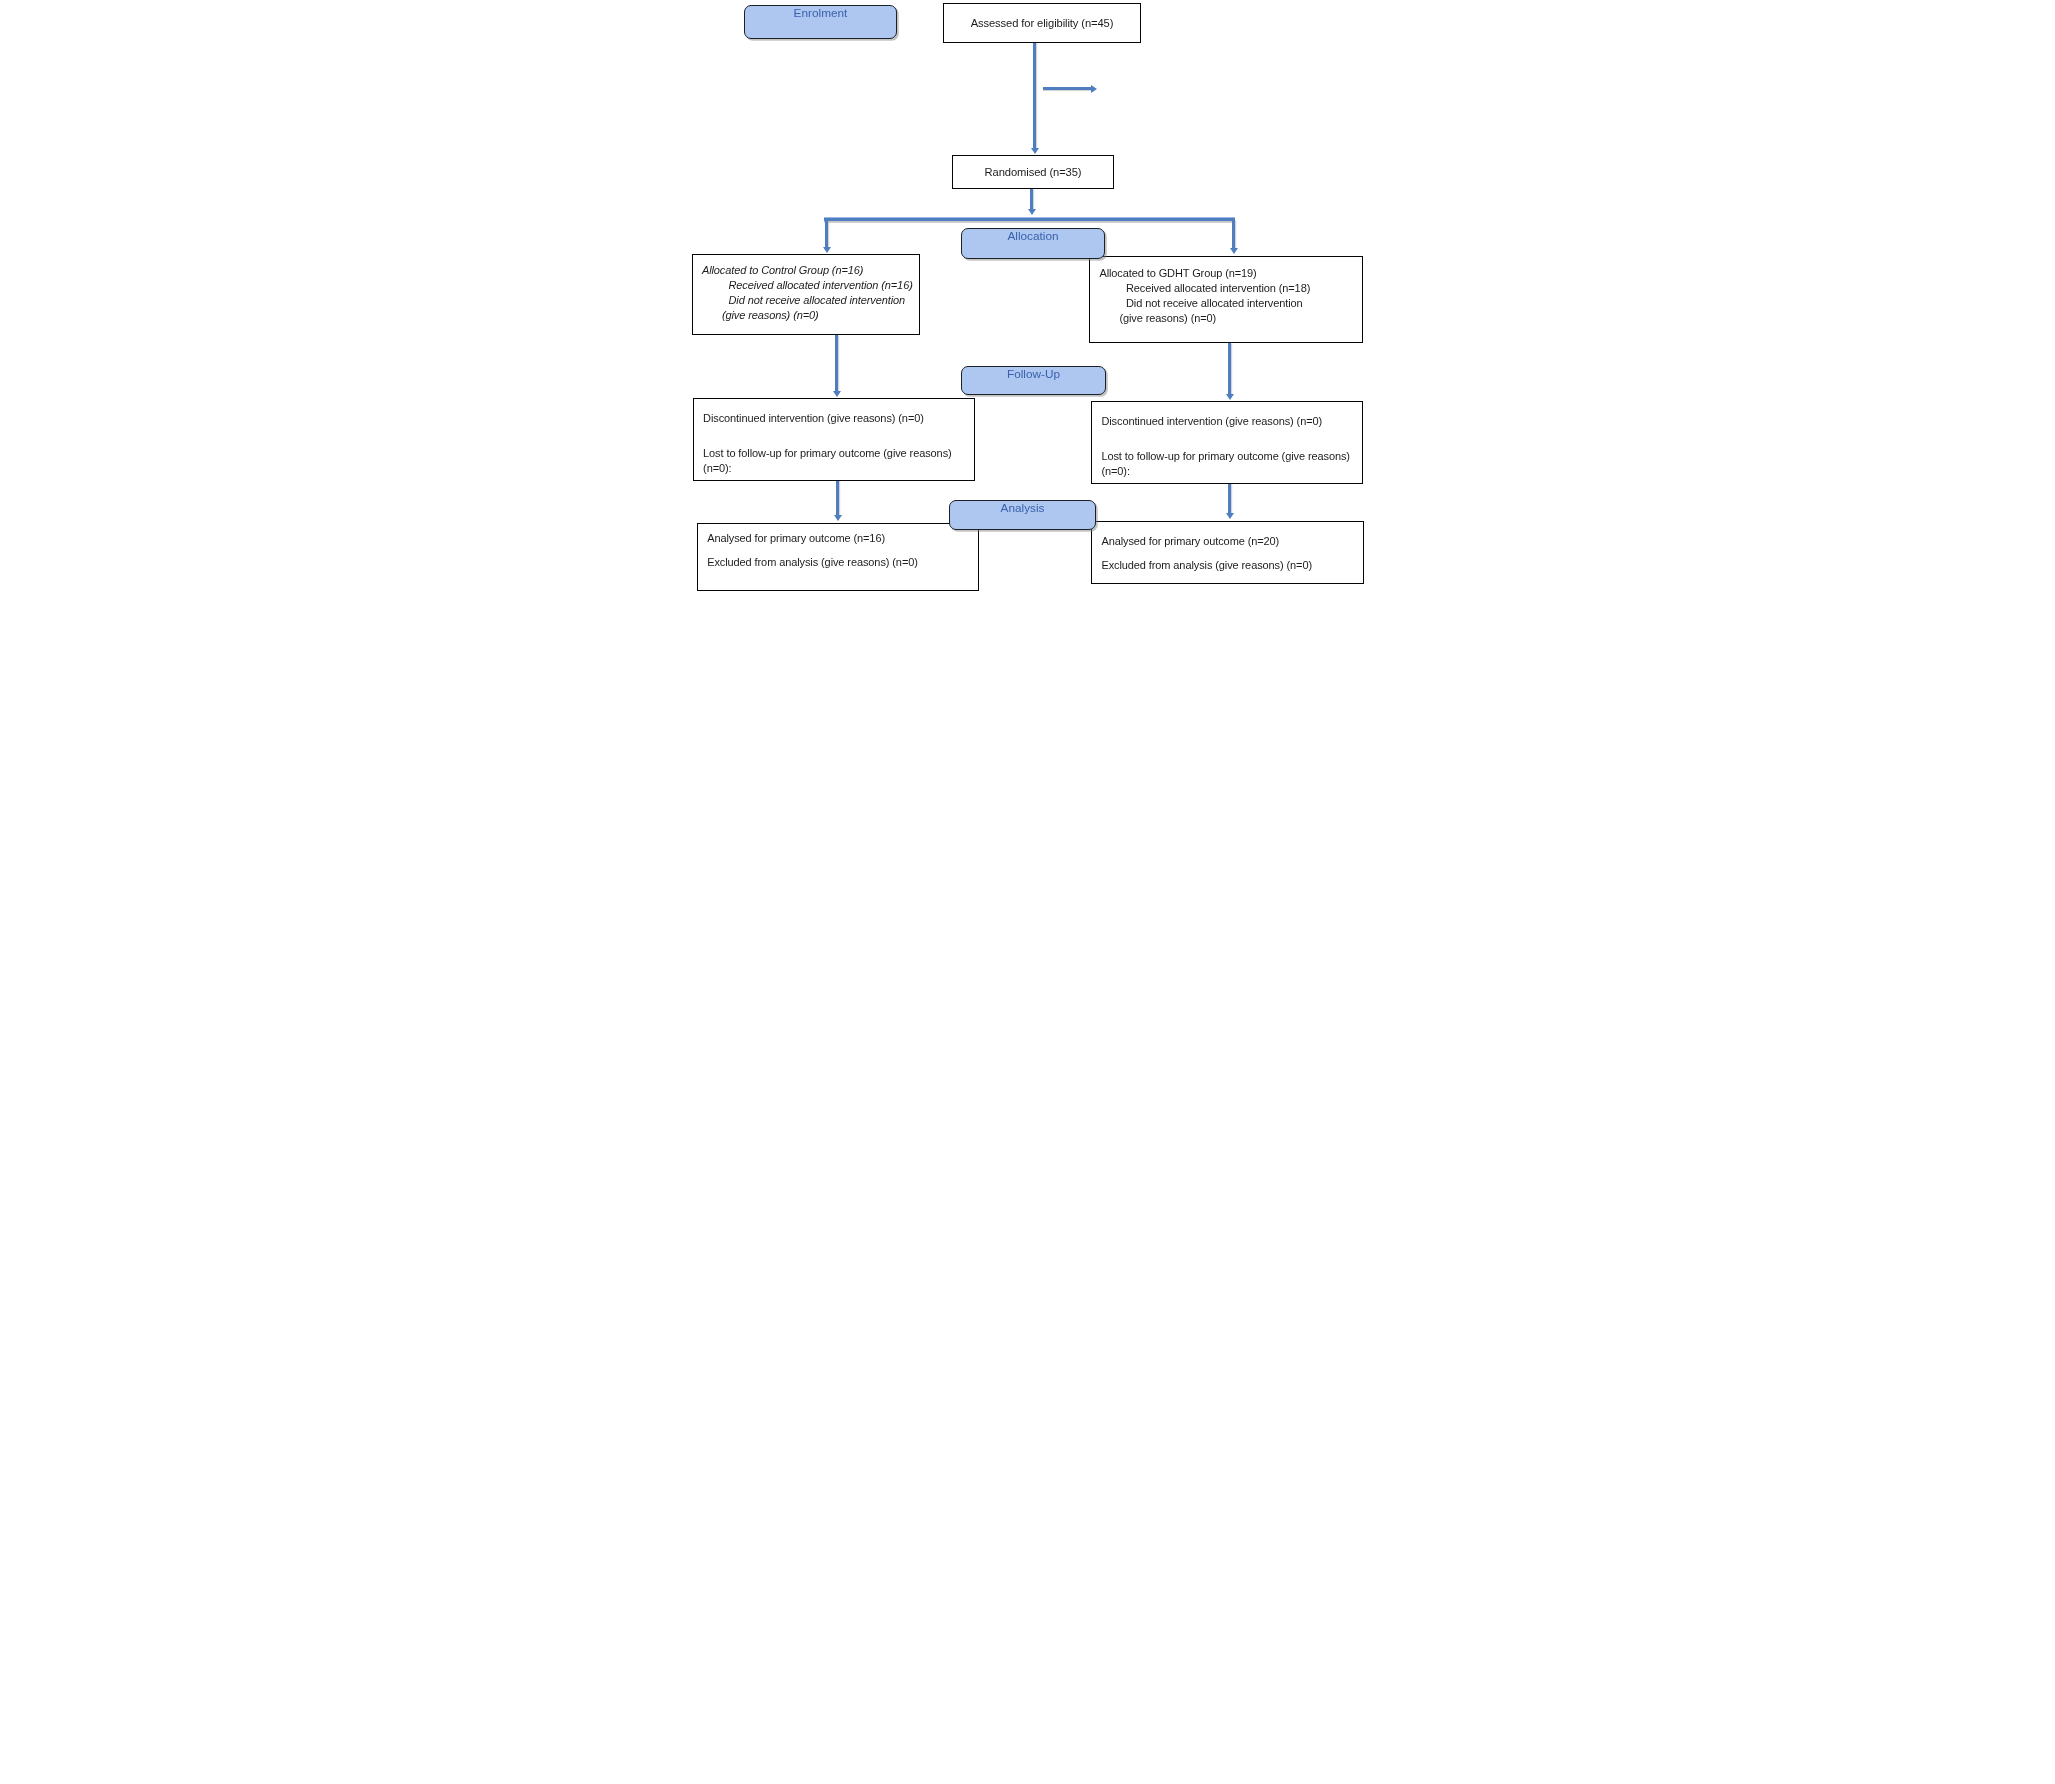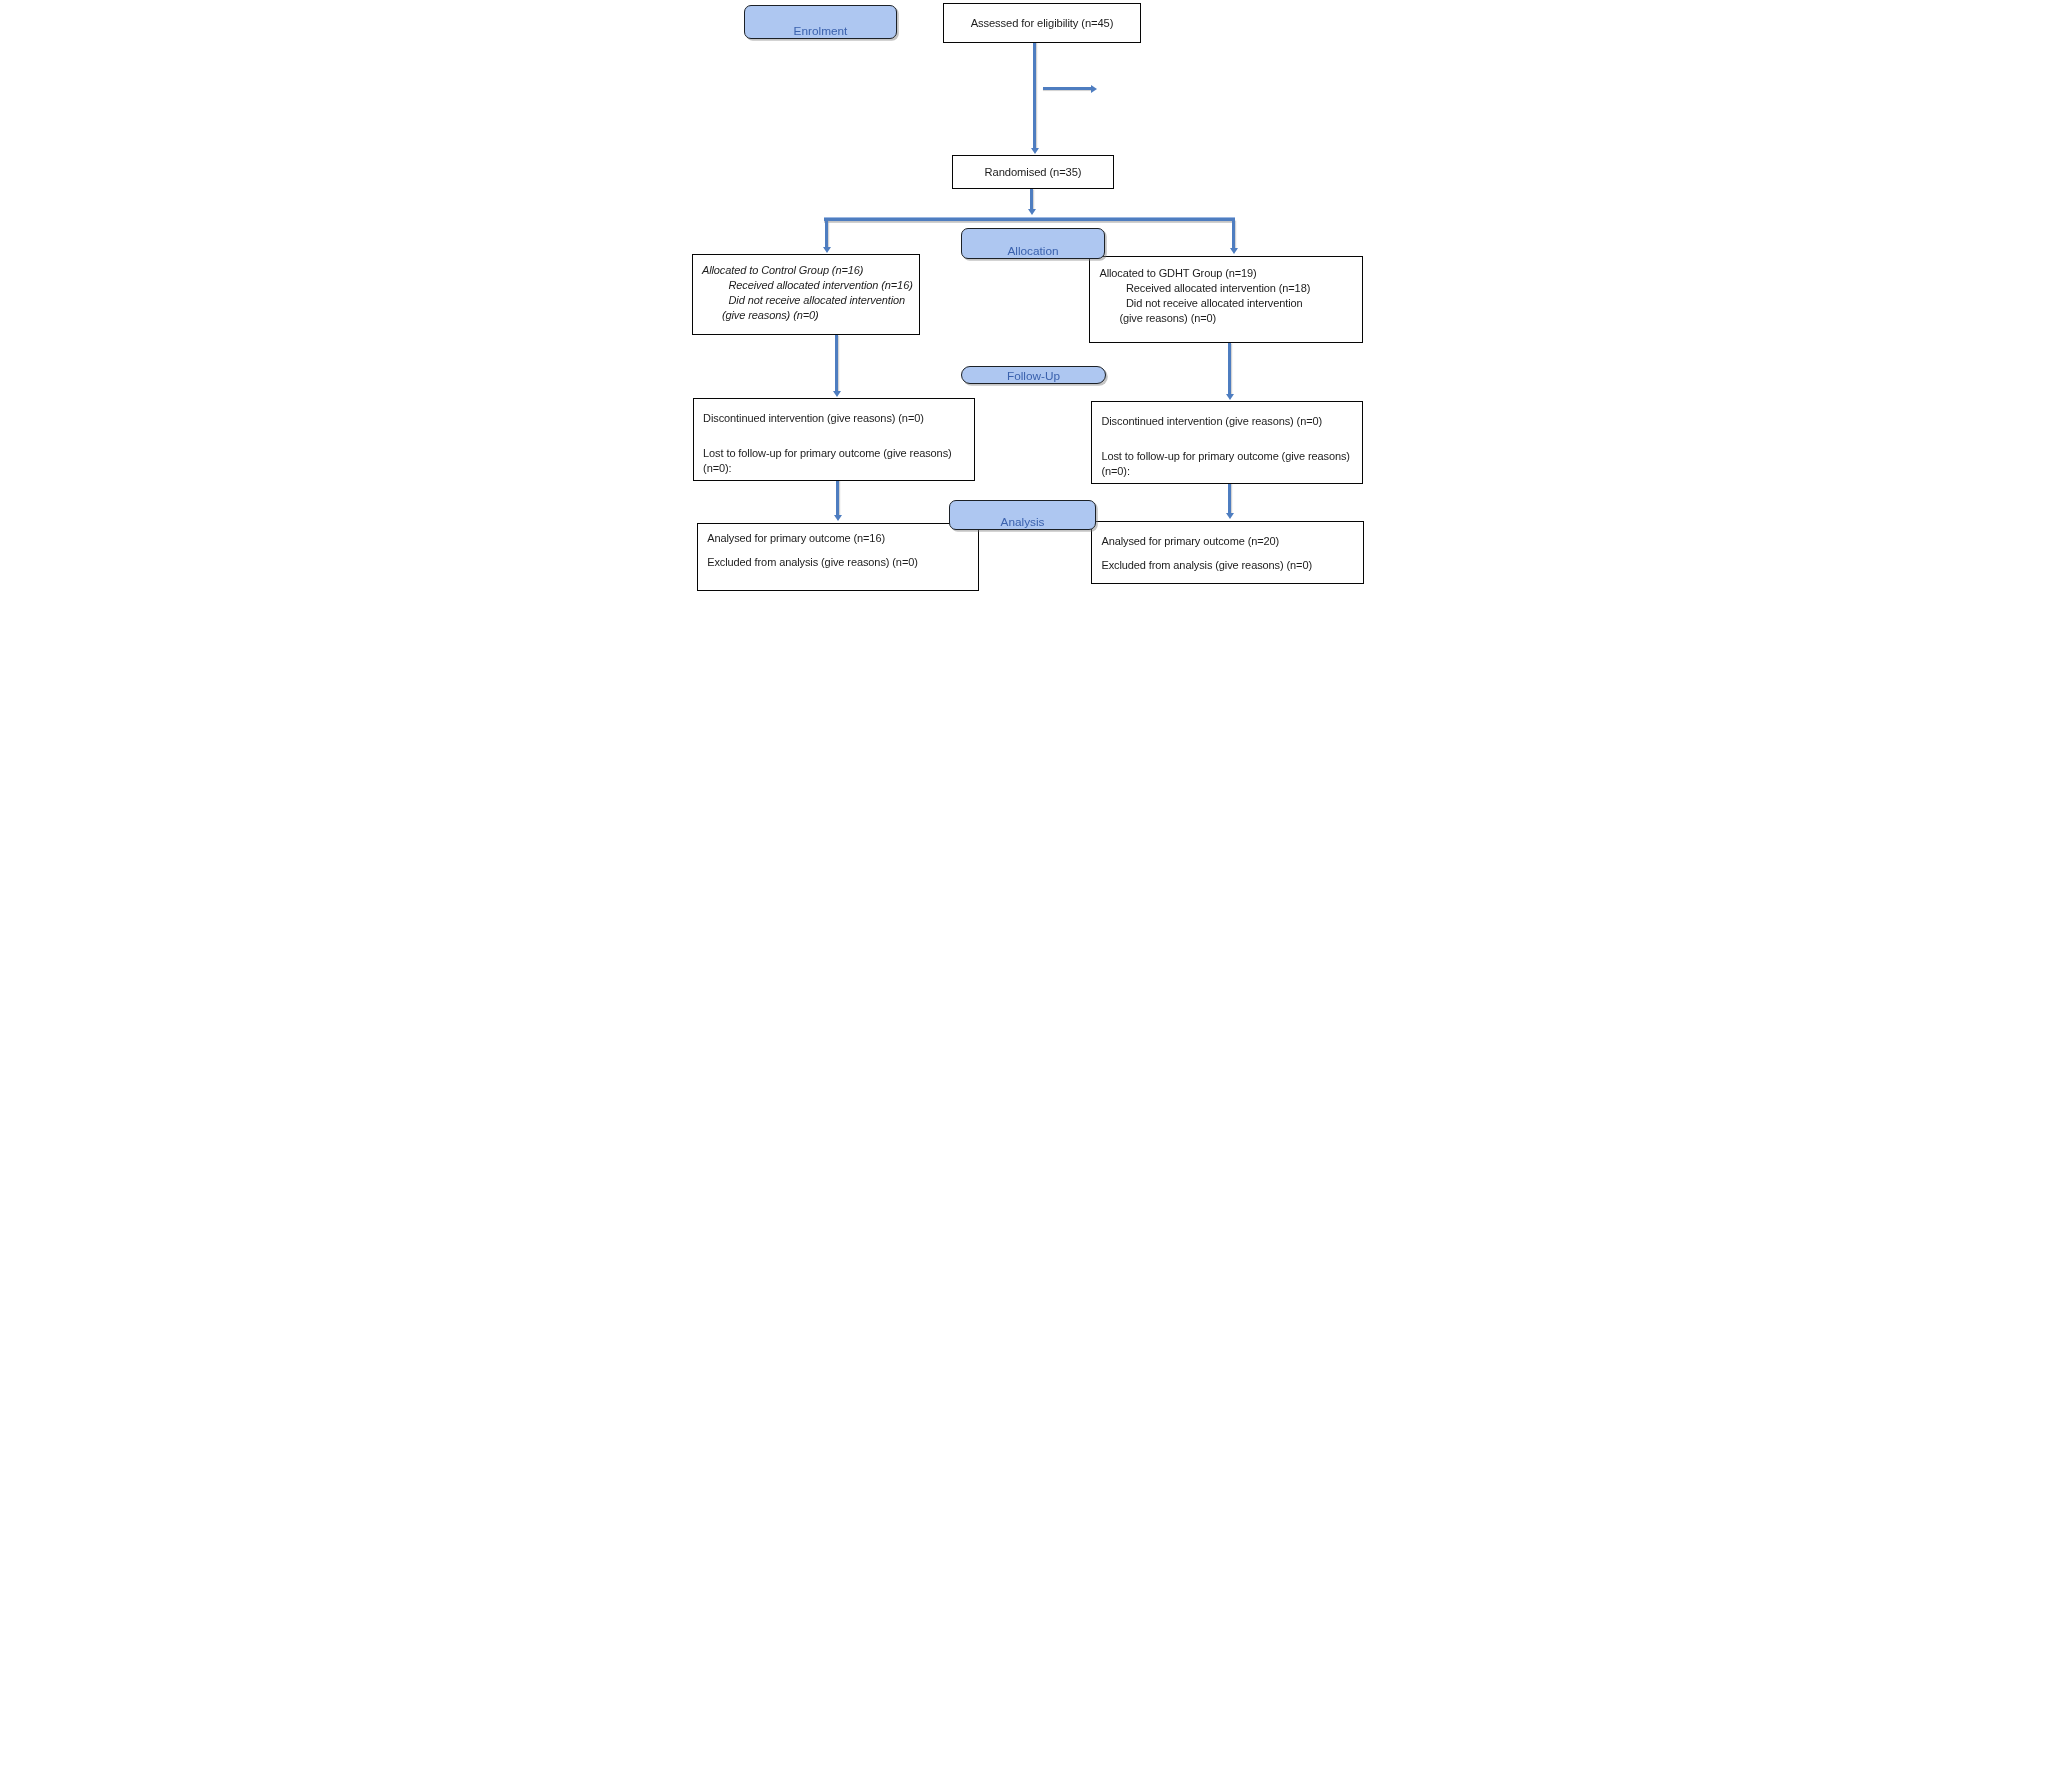--- a/index.html
+++ b/index.html
@@ -27,21 +27,21 @@
   .wrapline{white-space:normal;}
   .ind-a{padding-left:26.6px;}   
   .ind-b{padding-left:20px;}   
   .ind-x{padding-left:25px;}   
   .gap-fu{margin-top:20.7px;}
   .gap-an{margin-top:9px;}
   
   .pill{
     position:absolute;background:var(--pill-fill);
     border:1.2px solid var(--pill-border);border-radius:7px;box-sizing:border-box;
-    display:flex;align-items:flex-end;justify-content:center;
+    display:flex;align-items:flex-start;justify-content:center;
     font-size:11.8px;color:var(--pill-text);
     box-shadow:1.8px 1.8px 0 rgba(125,125,125,.45);
     z-index:5;
   }
   
   .varrow{
     position:absolute;width:3px;background:var(--arrow);
     box-shadow:1.2px 0.6px 0 rgba(160,160,160,.45);z-index:1;
   }
   .varrow::after{
@@ -105,21 +105,21 @@
   <div class="fbox pad" style="left:404px;top:256px;width:274px;height:87px;padding-top:9.4px;">
     <div class="line">Allocated to GDHT Group (n=19)</div>
     <div class="line ind-a">Received allocated intervention (n=18)</div>
     <div class="line ind-a">Did not receive allocated intervention</div>
     <div class="line ind-b">(give reasons) (n=0)</div>
   </div>
 
   <div class="varrow" style="left:150px;top:335px;height:56px;"></div>
   <div class="varrow" style="left:543px;top:343px;height:51px;"></div>
 
-  <div class="pill" style="left:276px;top:366px;width:145px;height:18px;border-radius:13px;">
+  <div class="pill" style="left:276px;top:366px;width:145px;height:29px;">
     <span>Follow-Up</span>
   </div>
 
   <div class="fbox pad" style="left:7.7px;top:398px;width:282px;height:83px;padding-top:11.8px;">
     <div class="wrapline">Discontinued intervention (give reasons) (n=0)</div>
     <div class="wrapline gap-fu">Lost to follow-up for primary outcome (give reasons) (n=0):</div>
   </div>
 
   <div class="fbox pad" style="left:406px;top:401px;width:272px;height:83px;padding-top:11.8px;">
     <div class="wrapline">Discontinued intervention (give reasons) (n=0)</div>

